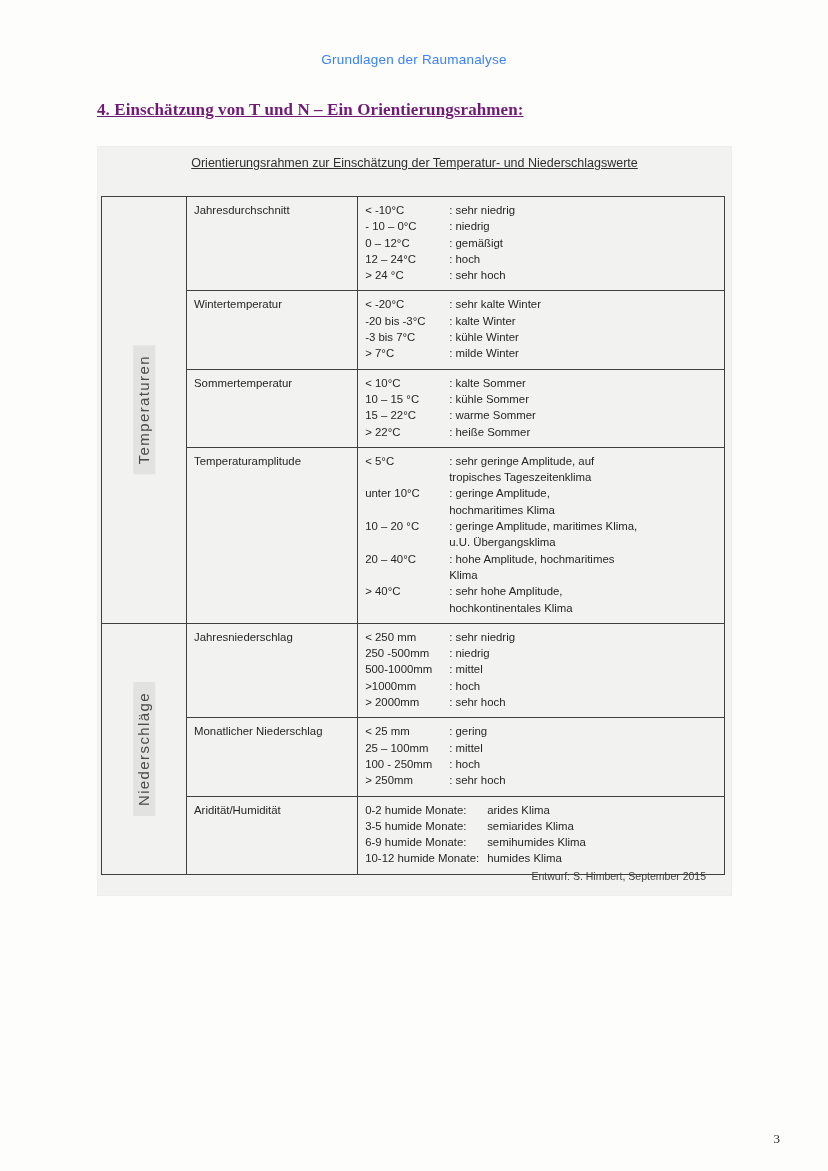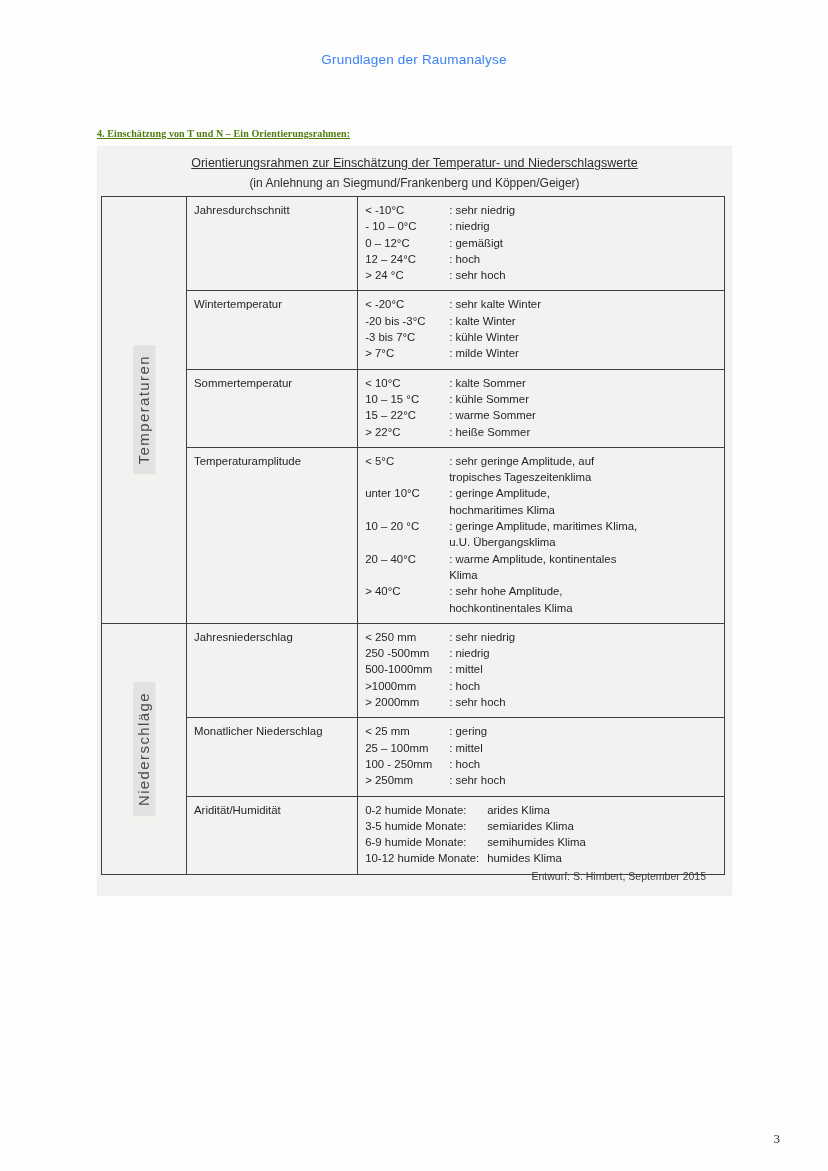--- a/index.html
+++ b/index.html
@@ -28,27 +28,26 @@
     width: 828px;
     text-align: center;
     font-size: 13.5px;
     color: #3b82f6;
     letter-spacing: 0.2px;
   }
   .section-heading {
     position: absolute;
     top: 100px;
     left: 97px;
-    font-size: 10px;
+    font-size: 17px;
     font-weight: bold;
-    color: #4d7c0f;
+    color: #701a75;
     text-decoration: underline;
     letter-spacing: 0.1px;
     font-family: "Liberation Serif", serif;
-    margin-top: 28px;
   }
   
   .scan {
     position: absolute;
     top: 134px;
     left: 97px;
     width: 635px;
     height: 750px;
     background: #f2f2f0;
     box-shadow: 0 0 0 1px #eeeeec inset;
@@ -156,21 +155,20 @@
 
   <div class="running-head">Grundlagen der Raumanalyse</div>
 
   <div class="section-heading">4. Einschätzung von T und N – Ein Orientierungsrahmen:</div>
 
   <div class="scan">
 
     <div class="scan-title">
       <u>Orientierungsrahmen zur Einschätzung der Temperatur- und Niederschlagswerte</u>
     </div>
-    <div class="scan-subtitle">(in Anlehnung an Siegmund/Frankenberg und Köppen/Geiger)</div>
 
     <table class="grid">
       <tbody>
 
         <tr>
           <td class="group" rowspan="4">
             <div class="vlabel">
                 <span>Temperaturen</span>
               </div>
           </td>
@@ -256,21 +254,21 @@
                 <span class="v">: geringe Amplitude,</span>
               </div>
             <div class="cont">hochmaritimes Klima</div>
             <div class="row2">
                 <span class="k">10 – 20 °C</span>
                 <span class="v">: geringe Amplitude, maritimes Klima,</span>
               </div>
             <div class="cont">u.U. Übergangsklima</div>
             <div class="row2">
                 <span class="k">20 – 40°C</span>
-                <span class="v">: warme Amplitude, kontinentales</span>
+                <span class="v">: hohe Amplitude, hochmaritimes</span>
               </div>
             <div class="cont">Klima</div>
             <div class="row2">
                 <span class="k">&gt; 40°C</span>
                 <span class="v">: sehr hohe Amplitude,</span>
               </div>
             <div class="cont">hochkontinentales Klima</div>
           </td>
         </tr>
 

